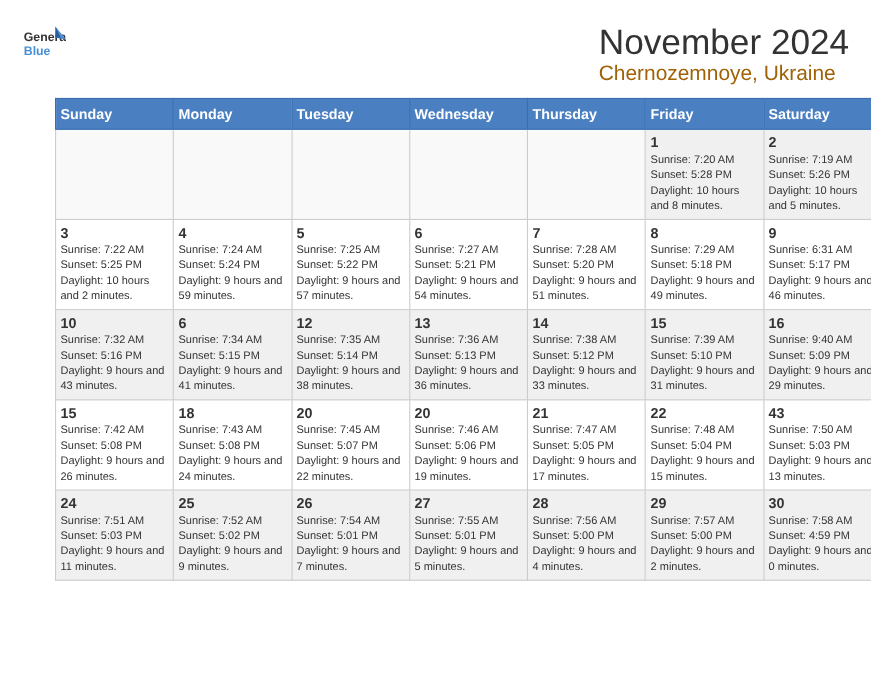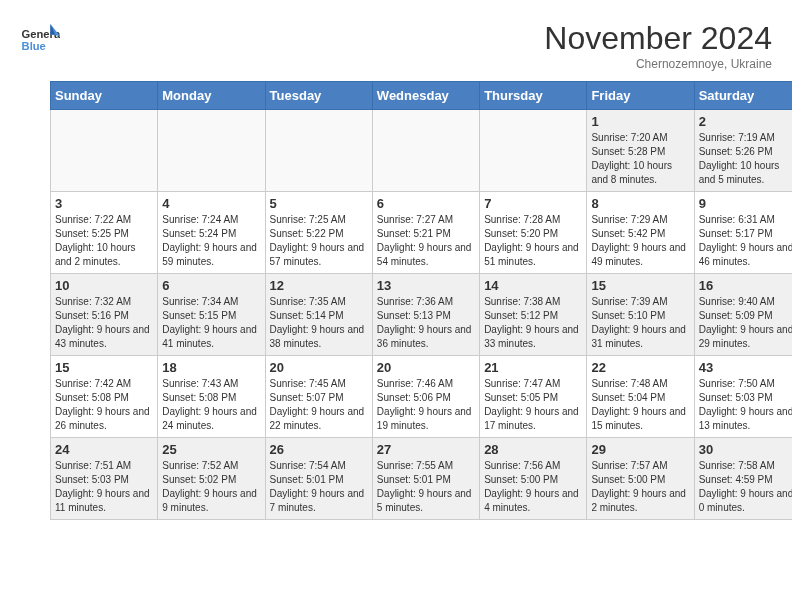--- a/index.html
+++ b/index.html
@@ -19,30 +19,30 @@
     .logo {
       display: flex;
       align-items: center;
     }
     .logo-icon {
       width: 40px;
       height: 40px;
       margin-right: 4px;
     }
     .title-block {
-      text-align: right;
+      text-align: left;
     }
     .month-title {
       font-size: 32px;
       color: #333;
       font-weight: normal;
     }
     .subtitle {
-      font-size: 12px;
-      color: #737373;
+      font-size: 19px;
+      color: #a16207;
     }
     table {
       width: 100%;
       border-collapse: collapse;
       table-layout: fixed;
       margin-left: 30px;
     }
     th {
       background-color: #4a7fc1;
       color: #fff;
@@ -162,21 +162,21 @@
         <td>
           <span class="day-num">7</span>
           <div class="day-info">Sunrise: 7:28 AM
 Sunset: 5:20 PM
 Daylight: 9 hours
 and 51 minutes.</div>
         </td>
         <td>
           <span class="day-num">8</span>
           <div class="day-info">Sunrise: 7:29 AM
-Sunset: 5:42 PM
+Sunset: 5:18 PM
 Daylight: 9 hours
 and 49 minutes.</div>
         </td>
         <td>
           <span class="day-num">9</span>
           <div class="day-info">Sunrise: 6:31 AM
 Sunset: 5:17 PM
 Daylight: 9 hours
 and 46 minutes.</div>
         </td>

